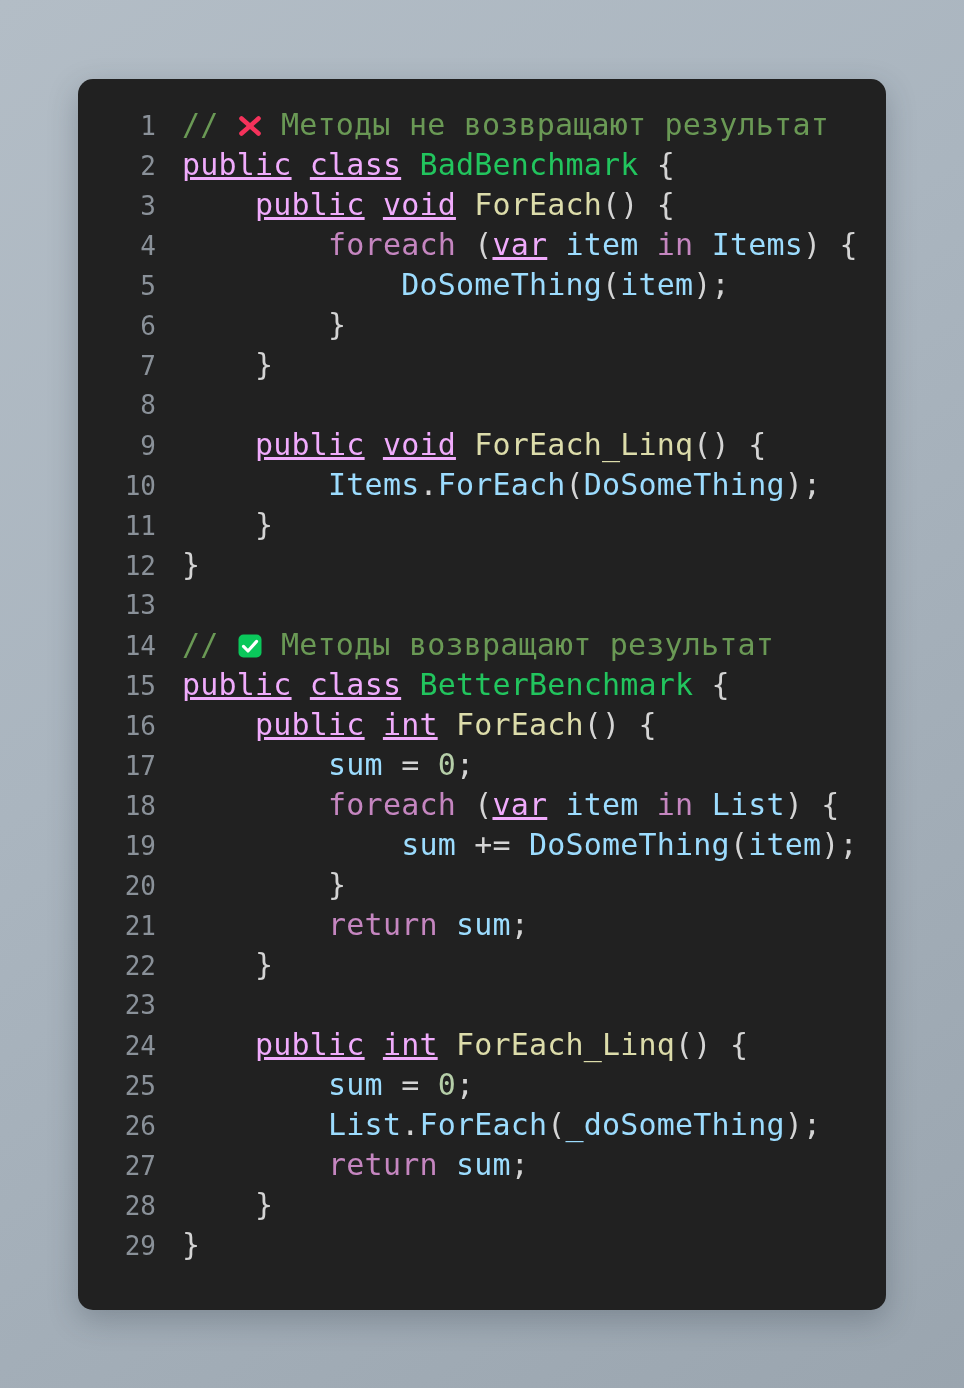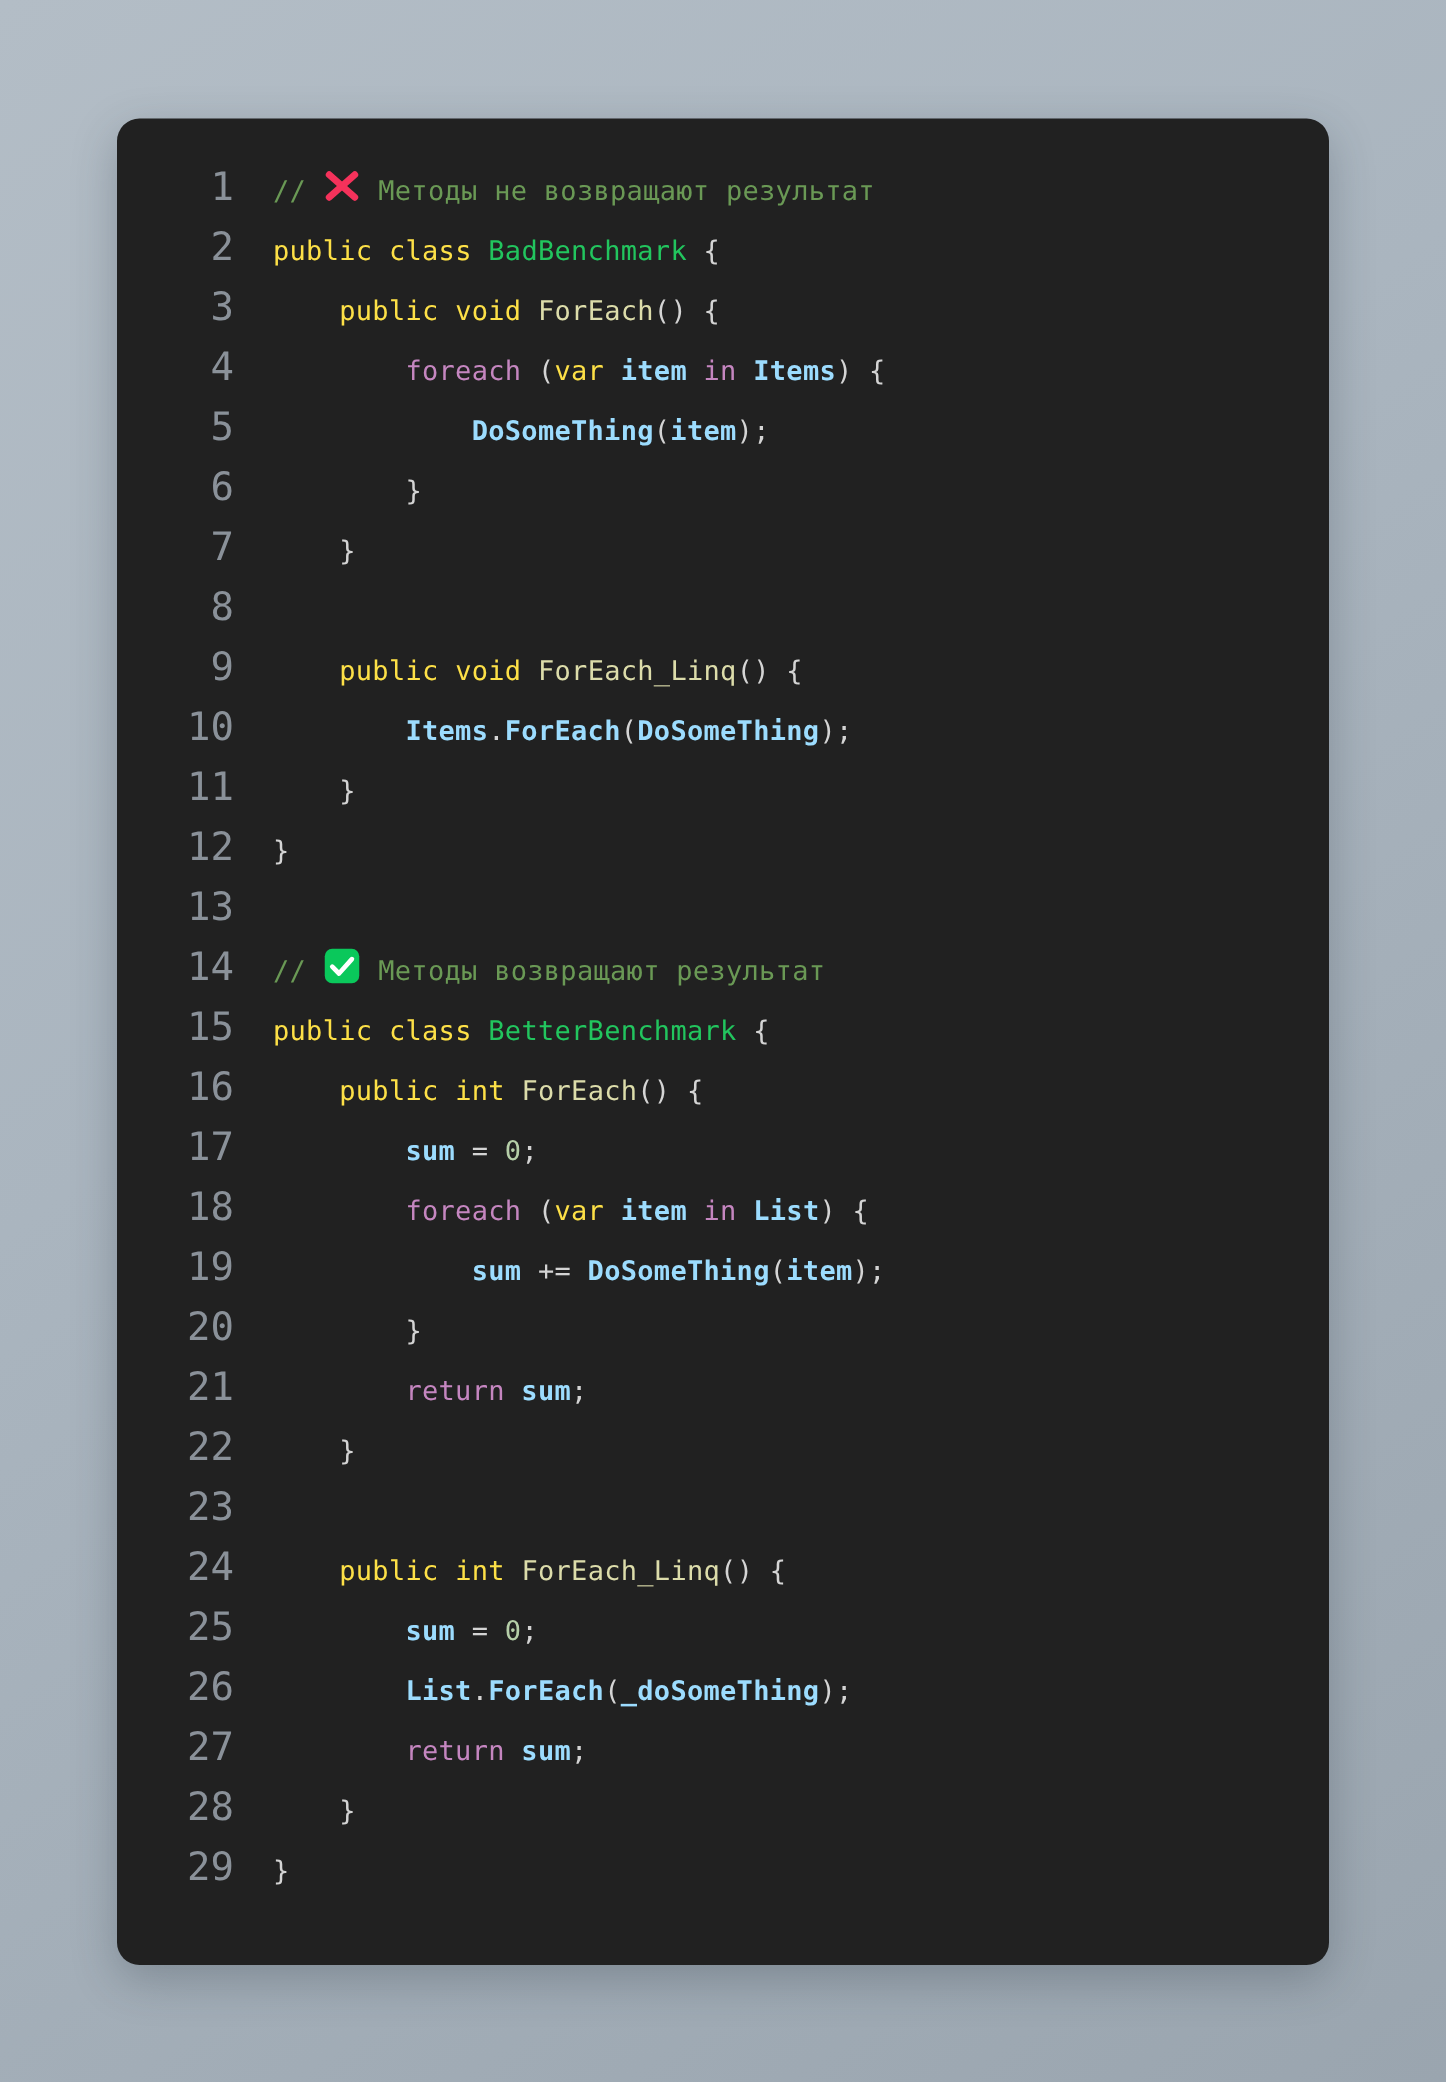--- a/index.html
+++ b/index.html
@@ -56,32 +56,32 @@
     color: #8a9199;
     font-size: 26px;
     letter-spacing: 0px;
     user-select: none;
   }
 
   .code-text {
     flex: 1 1 auto;
     padding-left: 26px;
     color: #d4d4d4;
-    font-size: 18px;
+    font-size: 30px;
     white-space: pre;
     letter-spacing: 0.2px;
   }
 
   
   .t-comment  { color: #6a9955; }
-  .t-keyword  { color: #fde047; }
+  .t-keyword  { color: #f0abfc; text-decoration: underline; }
   .t-control  { color: #c586c0; }
   .t-type     { color: #22c55e; }
   .t-method   { color: #dcdcaa; }
-  .t-var      { color: #9cdcfe; font-weight: bold; }
+  .t-var      { color: #9cdcfe; }
   .t-number   { color: #b5cea8; }
   .t-punct    { color: #d4d4d4; }
 
   .emoji-box {
     display: inline-block;
     vertical-align: -4px;
     width: 26px;
     height: 26px;
     position: relative;
   }

